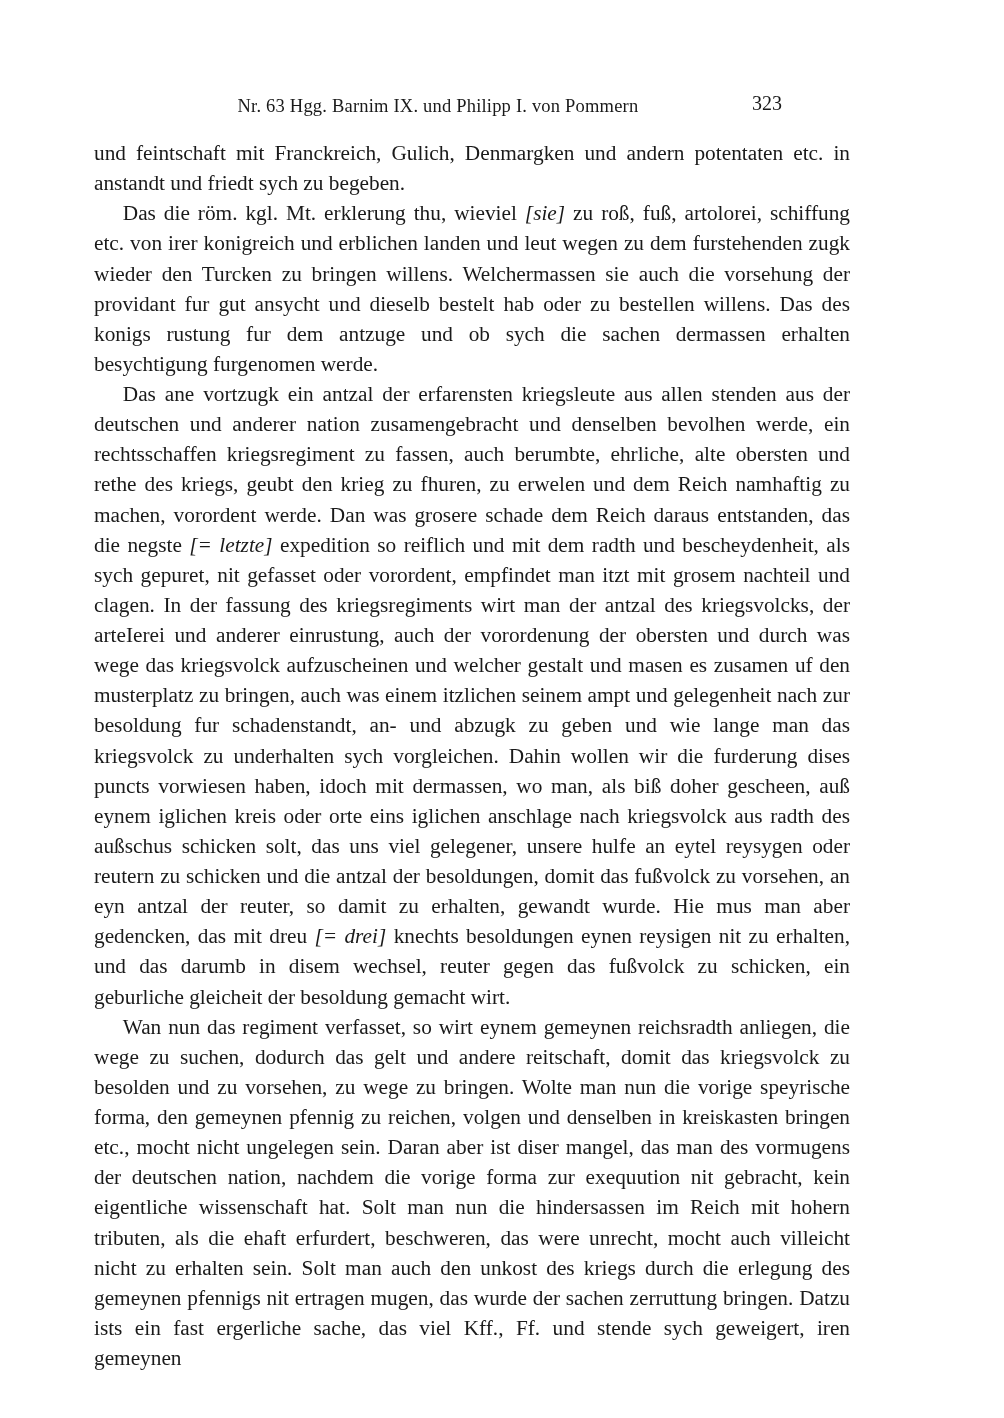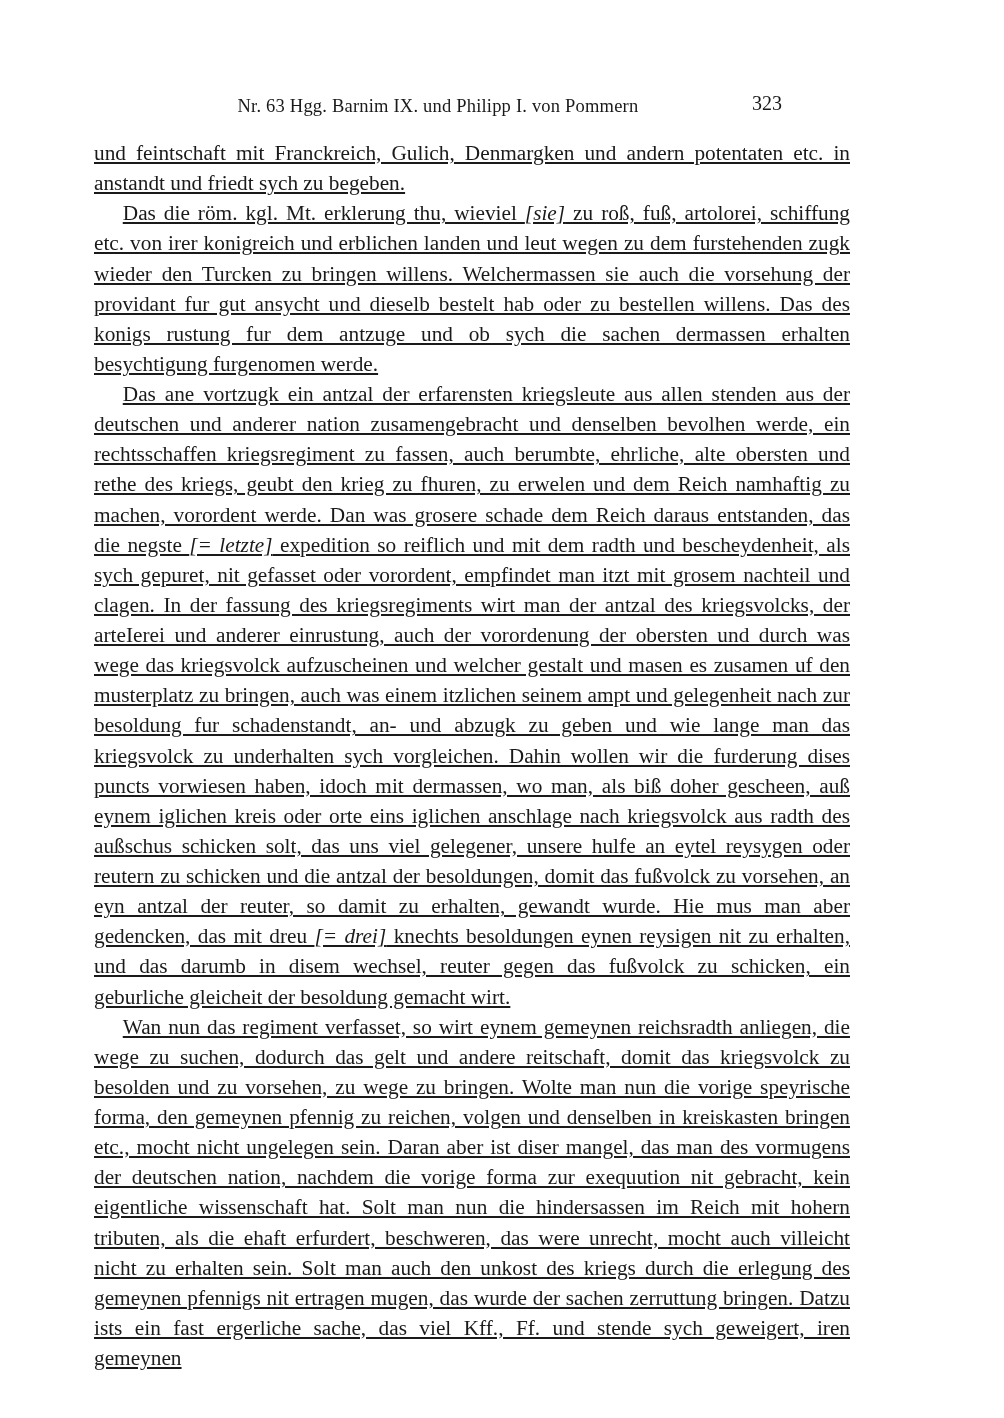--- a/index.html
+++ b/index.html
@@ -53,21 +53,20 @@
     width: 756px;
     font-size: 21.3px;
     line-height: 1.415;
     text-align: justify;
     text-justify: inter-word;
     hyphens: manual;
   }
   .textblock p {
     margin: 0;
     text-indent: 0;
-    text-decoration: underline;
   }
   .textblock p.indent {
     text-indent: 1.35em;
   }
   em {
     font-style: italic;
   }
 </style>
 </head>
 <body>

